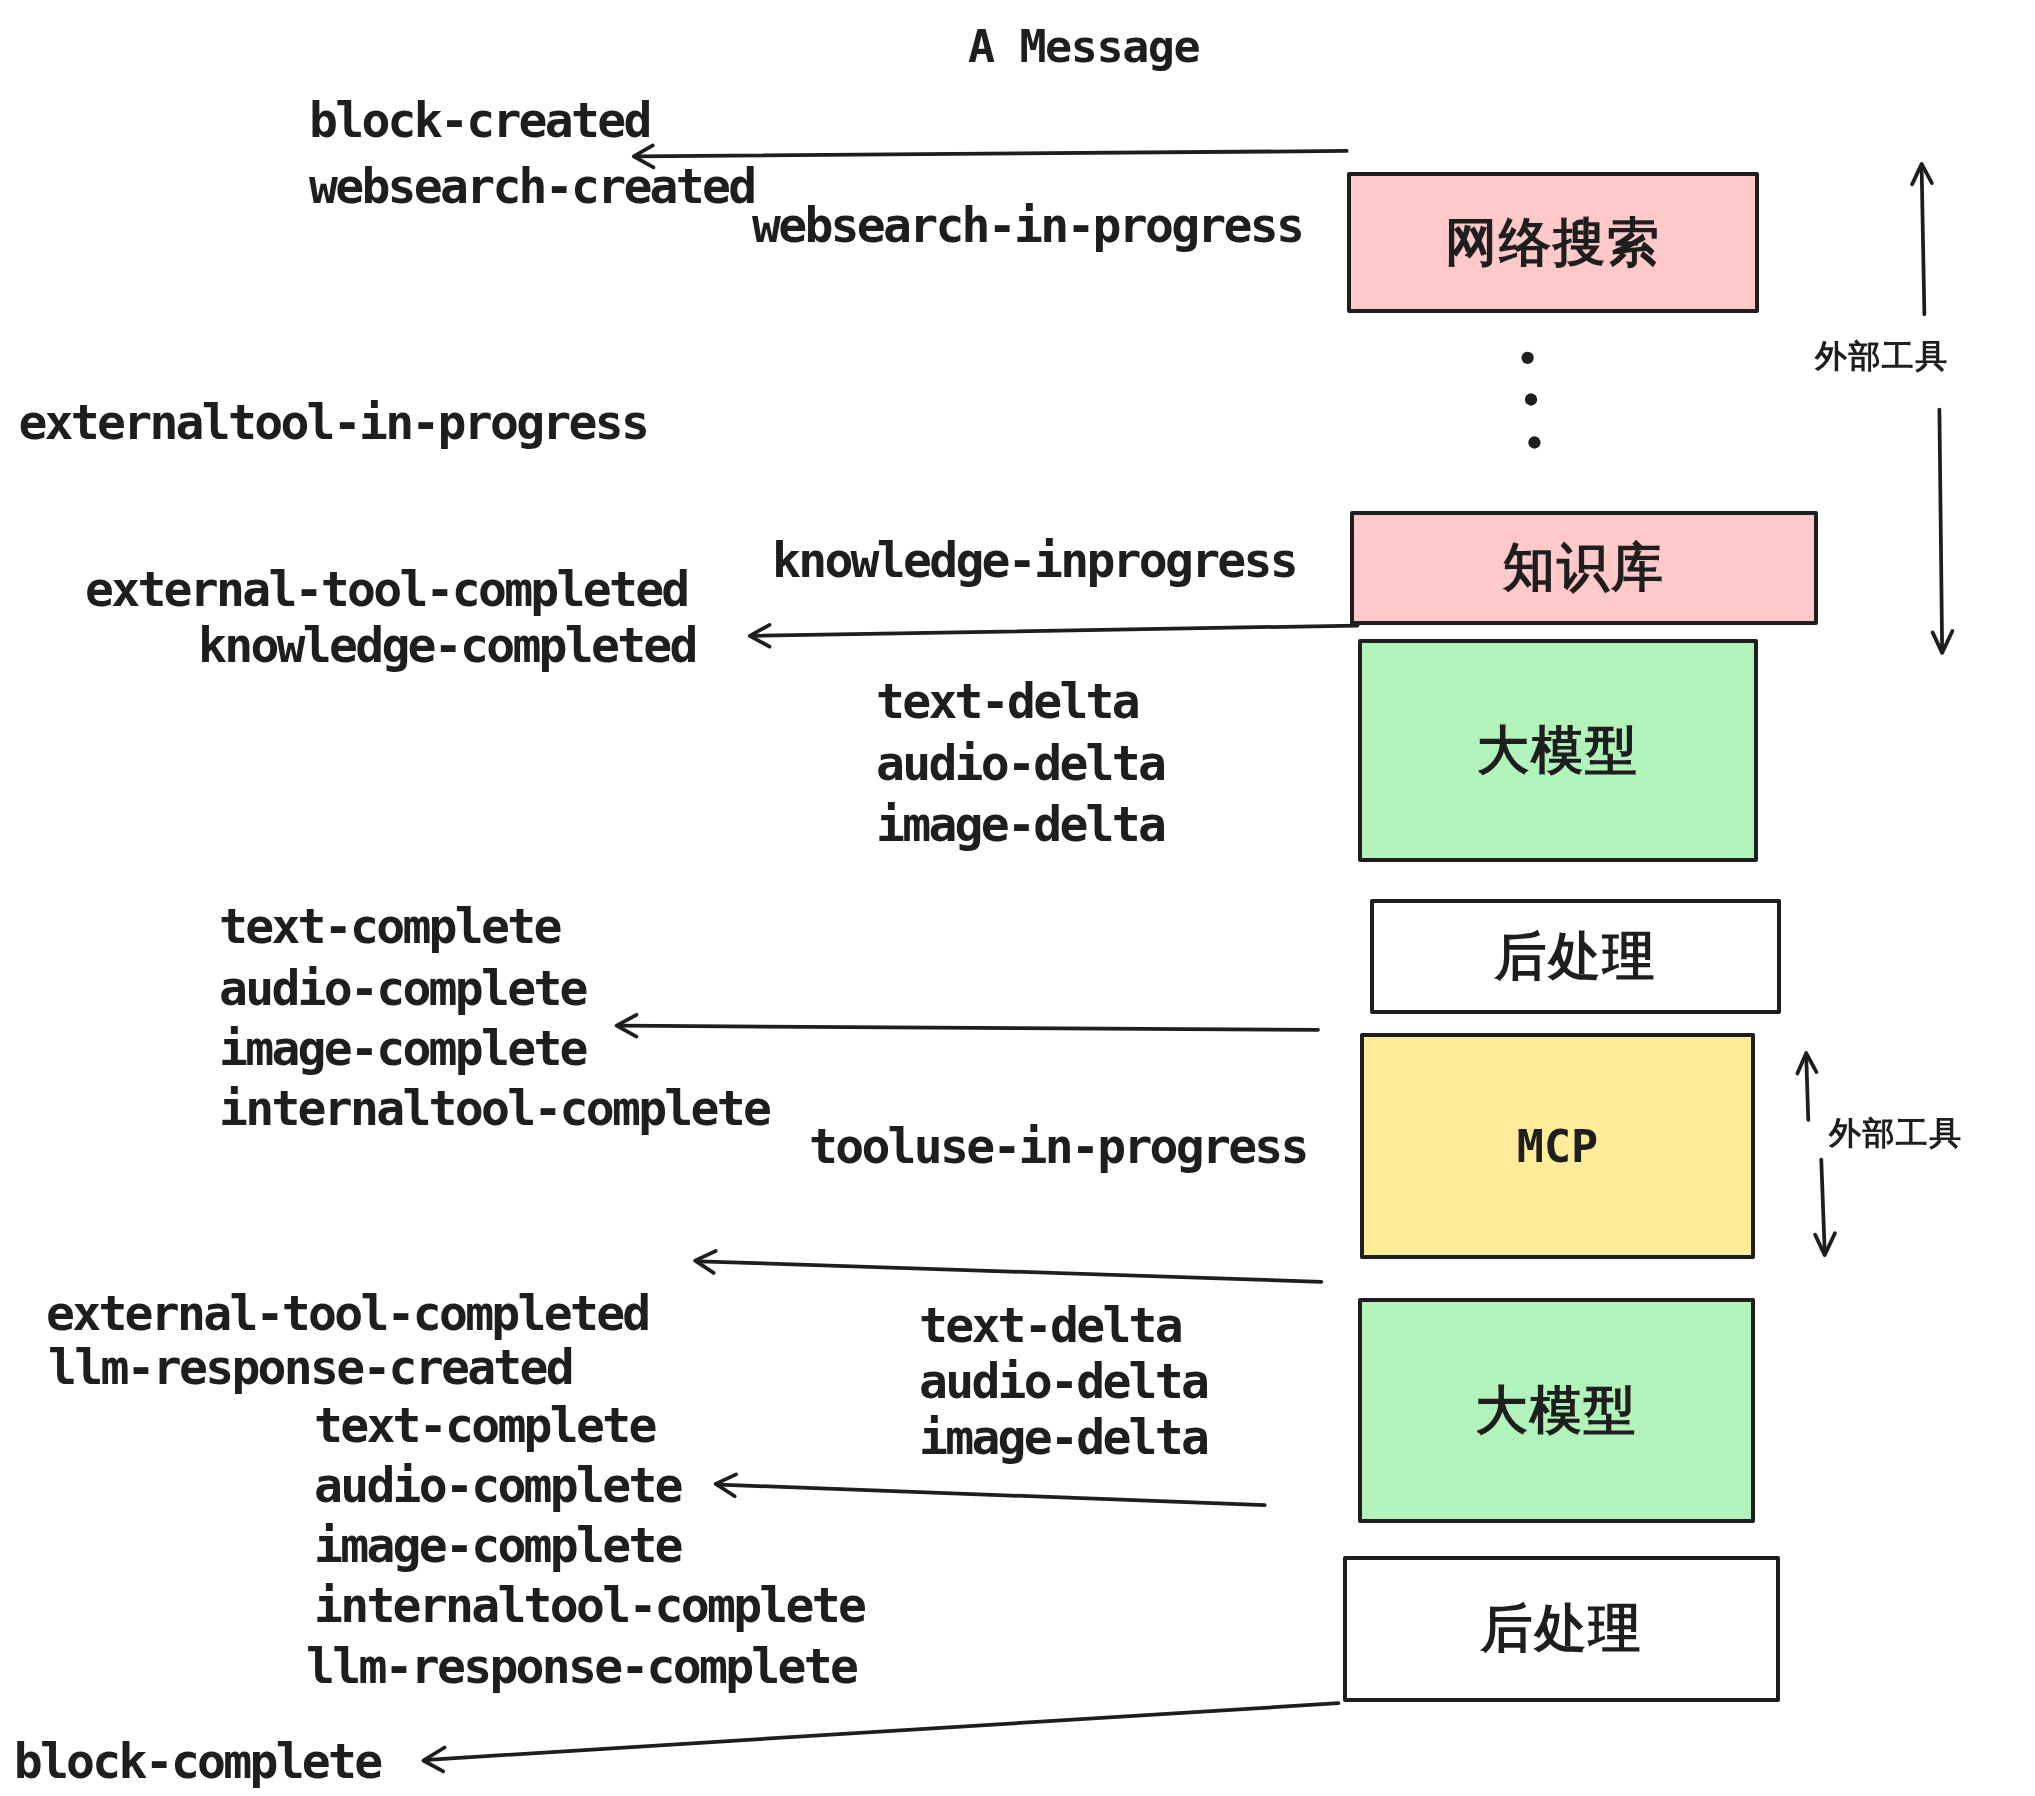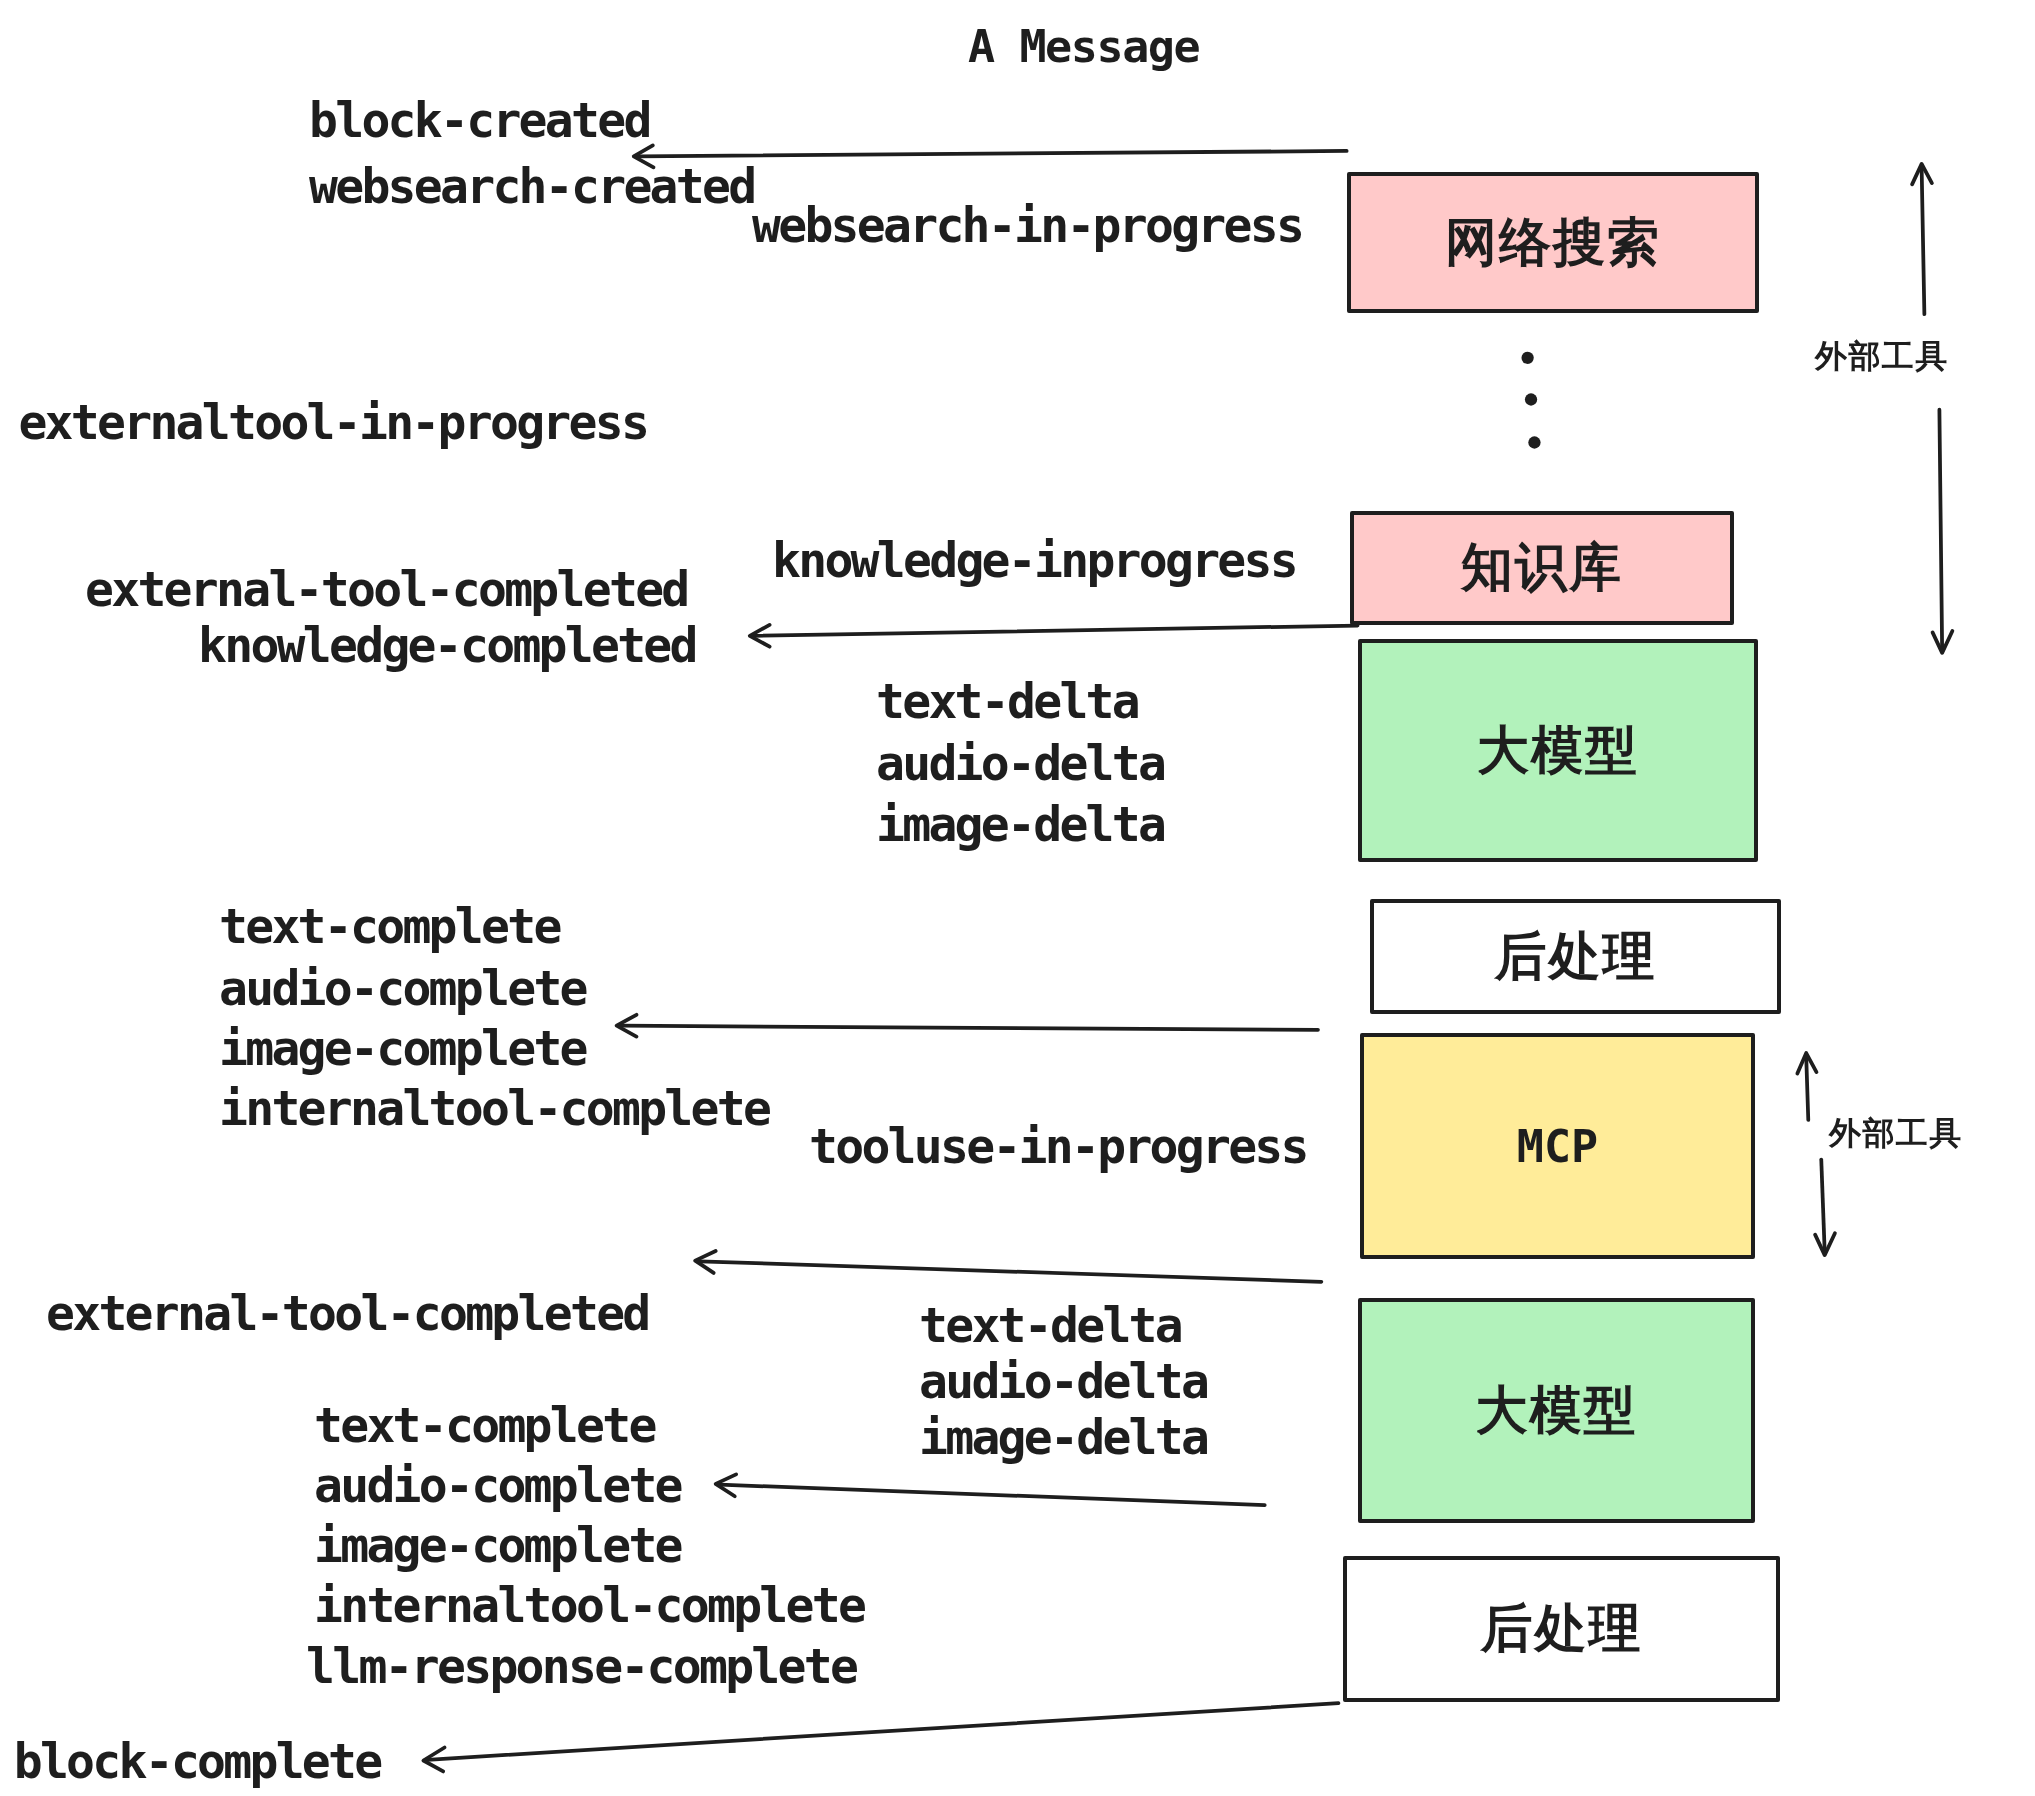--- a/index.html
+++ b/index.html
@@ -102,21 +102,21 @@
       <circle class="dot" cx="2242" cy="585" r="9"></circle>
       <circle class="dot" cx="2247" cy="648" r="9"></circle>
     </g>
   </svg>
 
   <div class="title" style="left:968px;top:46px">A Message</div>
 
   <div class="box pink" style="left:1347px;top:172px;width:412px;height:141px">
     <span class="box-label">网络搜索</span>
   </div>
-  <div class="box pink" style="left:1350px;top:511px;width:384px;height:114px">
+  <div class="box pink" style="left:1350px;top:511px;width:468px;height:114px">
     <span class="box-label">知识库</span>
   </div>
   <div class="box green" style="left:1358px;top:639px;width:400px;height:223px">
     <span class="box-label">大模型</span>
   </div>
   <div class="box" style="left:1370px;top:899px;width:411px;height:115px">
     <span class="box-label">后处理</span>
   </div>
   <div class="box yellow" style="left:1360px;top:1033px;width:395px;height:226px">
     <span class="box-label mono">MCP</span>
@@ -140,20 +140,21 @@
   <div class="ev" style="left:198px;top:645px">knowledge-completed</div>
   <div class="ev" style="left:876px;top:701px">text-delta</div>
   <div class="ev" style="left:876px;top:763px">audio-delta</div>
   <div class="ev" style="left:876px;top:824px">image-delta</div>
   <div class="ev" style="left:219px;top:926px">text-complete</div>
   <div class="ev" style="left:219px;top:988px">audio-complete</div>
   <div class="ev" style="left:219px;top:1048px">image-complete</div>
   <div class="ev" style="left:219px;top:1108px">internaltool-complete</div>
   <div class="ev" style="left:809px;top:1146px">tooluse-in-progress</div>
   <div class="ev" style="left:46px;top:1313px">external-tool-completed</div>
+  <div class="ev" style="left:48px;top:1367px">llm-response-created</div>
   <div class="ev" style="left:919px;top:1325px">text-delta</div>
   <div class="ev" style="left:919px;top:1381px">audio-delta</div>
   <div class="ev" style="left:919px;top:1437px">image-delta</div>
   <div class="ev" style="left:314px;top:1425px">text-complete</div>
   <div class="ev" style="left:314px;top:1485px">audio-complete</div>
   <div class="ev" style="left:314px;top:1545px">image-complete</div>
   <div class="ev" style="left:314px;top:1605px">internaltool-complete</div>
   <div class="ev" style="left:306px;top:1666px">llm-response-complete</div>
   <div class="ev" style="left:13.7px;top:1761px">block-complete</div>
 

